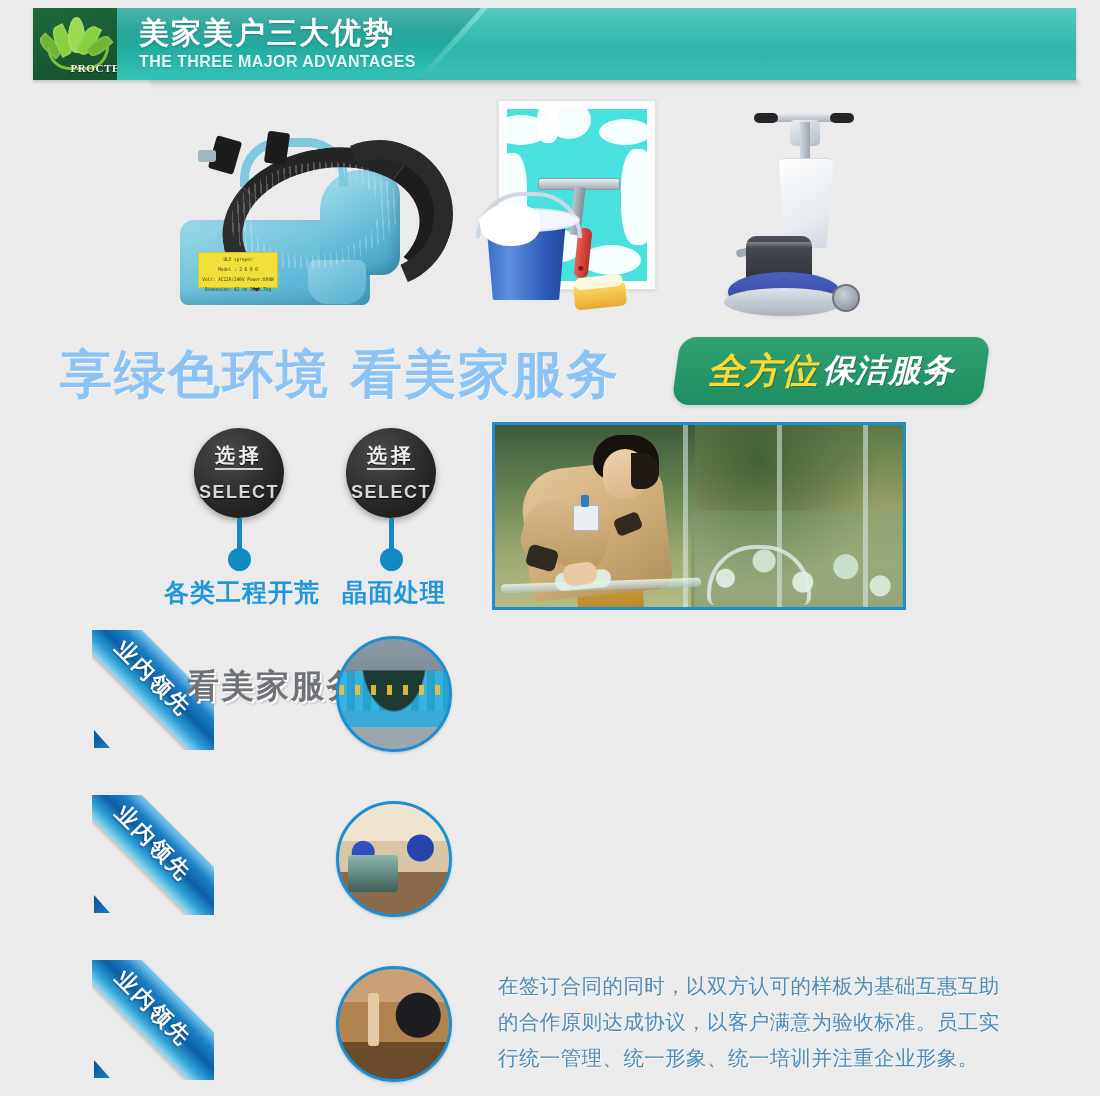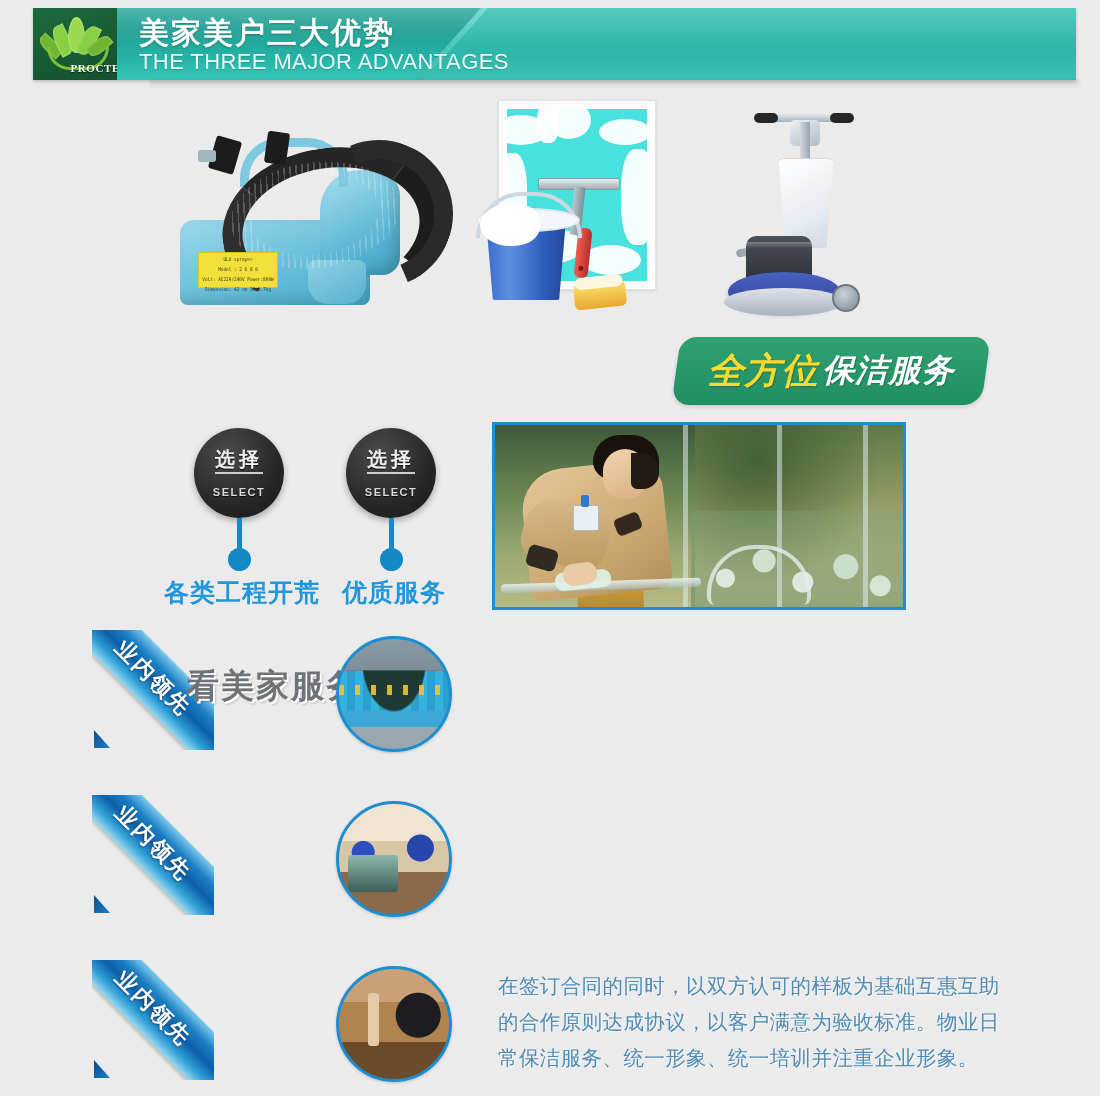--- a/index.html
+++ b/index.html
@@ -58,23 +58,24 @@
     color:#fff;font-size:11px;font-weight:bold;letter-spacing:.6px;
     font-family:"Liberation Serif","DejaVu Serif",serif;
     text-shadow:0 1px 1px rgba(0,0,0,.6);
   }
   .hdr-texts{position:absolute;left:106px;top:8px;}
   .hdr-cn{
     color:#ffffff;font-size:30px;font-weight:bold;letter-spacing:2px;
     line-height:34px;text-shadow:0 1px 2px rgba(0,0,0,.25);
   }
   .hdr-en{
-    color:#e7fbf8;font-size:22px;letter-spacing:.4px;line-height:24px;
+    color:#e7fbf8;font-size:16px;letter-spacing:.4px;line-height:24px;
     font-family:"Liberation Sans","DejaVu Sans",sans-serif;
     text-shadow:0 1px 1px rgba(0,0,0,.18);
+    font-weight:bold;
   }
   .hdr-shadow{
     position:absolute;left:150px;top:80px;width:930px;height:9px;
     background:linear-gradient(180deg,rgba(0,0,0,.10),rgba(0,0,0,0));
     filter:blur(1px);
   }
 
   
   .products{position:absolute;left:0;top:92px;width:1100px;height:240px;}
 
@@ -284,21 +285,21 @@
     background:radial-gradient(circle at 36% 28%,#4b4b4b,#262626 62%,#171717);
     box-shadow:0 3px 6px rgba(0,0,0,.30);
     display:flex;flex-direction:column;align-items:center;justify-content:center;
   }
   .circle-cn{
     color:#f0f0f0;font-size:20px;font-weight:bold;letter-spacing:4px;
     padding-bottom:2px;border-bottom:2px solid #cfcfcf;line-height:22px;
     text-shadow:0 1px 1px rgba(0,0,0,.8);
   }
   .circle-en{
-    color:#d8d8d8;font-size:11px;font-weight:bold;letter-spacing:1.5px;
+    color:#d8d8d8;font-size:18px;font-weight:bold;letter-spacing:1.5px;
     margin-top:12px;font-family:"Liberation Sans","DejaVu Sans",sans-serif;
     text-shadow:0 1px 1px rgba(0,0,0,.8);
   }
   .pin-line{position:absolute;left:71px;top:98px;width:5px;height:38px;background:#1389c4;}
   .pin-dot{position:absolute;left:62px;top:128px;width:23px;height:23px;border-radius:50%;background:#1389c4;}
   .sel-label{
     position:absolute;top:156px;left:-12px;width:176px;text-align:center;
     color:#2196db;font-size:25px;font-weight:bold;letter-spacing:1px;
     white-space:nowrap;
   }
@@ -535,20 +536,21 @@
       <div class="pol-tank"></div>
       <div class="pol-stem"></div>
       <div class="pol-lever"></div>
       <div class="pol-motor"></div>
       <div class="pol-base"></div>
       <div class="pol-base-rim"></div>
       <div class="pol-wheel"></div>
     </div>
   </div>
 
+  <div class="headline">享绿色环境 看美家服务</div>
   <div class="badge">
     <div class="badge-inner">
       <span class="badge-a">全方位</span>
       <span class="badge-b">保洁服务</span>
     </div>
   </div>
 
   <div class="selects">
     <div class="sel s1">
       <div class="circle">
@@ -559,21 +561,21 @@
       <div class="pin-dot"></div>
       <div class="sel-label">各类工程开荒</div>
     </div>
     <div class="sel s2">
       <div class="circle">
         <div class="circle-cn">选择</div>
         <div class="circle-en">SELECT</div>
       </div>
       <div class="pin-line"></div>
       <div class="pin-dot"></div>
-      <div class="sel-label">优质服务</div>
+      <div class="sel-label">晶面处理</div>
     </div>
   </div>
 
   <div class="hero">
     <div class="hero-bg"></div>
     <div class="hero-grass"></div>
     <div class="hero-plant"></div>
     <div class="hero-mullion m1"></div>
     <div class="hero-mullion m2"></div>
     <div class="hero-mullion m3"></div>
@@ -620,18 +622,18 @@
 
     <div class="row">
       <div class="ribbon">
         <div class="ribbon-band">
           <span class="ribbon-text">业内领先</span>
         </div>
         <div class="ribbon-fold"></div>
       </div>
       <div class="row-photo ph3"></div>
       <div class="row-text">
-        <p>在签订合同的同时，以双方认可的样板为基础互惠互助的合作原则达成协议，以客户满意为验收标准。物业日常保洁服务、统一形象、统一培训并注重企业形象。</p>
+        <p>在签订合同的同时，以双方认可的样板为基础互惠互助的合作原则达成协议，以客户满意为验收标准。员工实行统一管理、统一形象、统一培训并注重企业形象。</p>
       </div>
     </div>
 
   </div>
 </div>
 
 </body></html>

